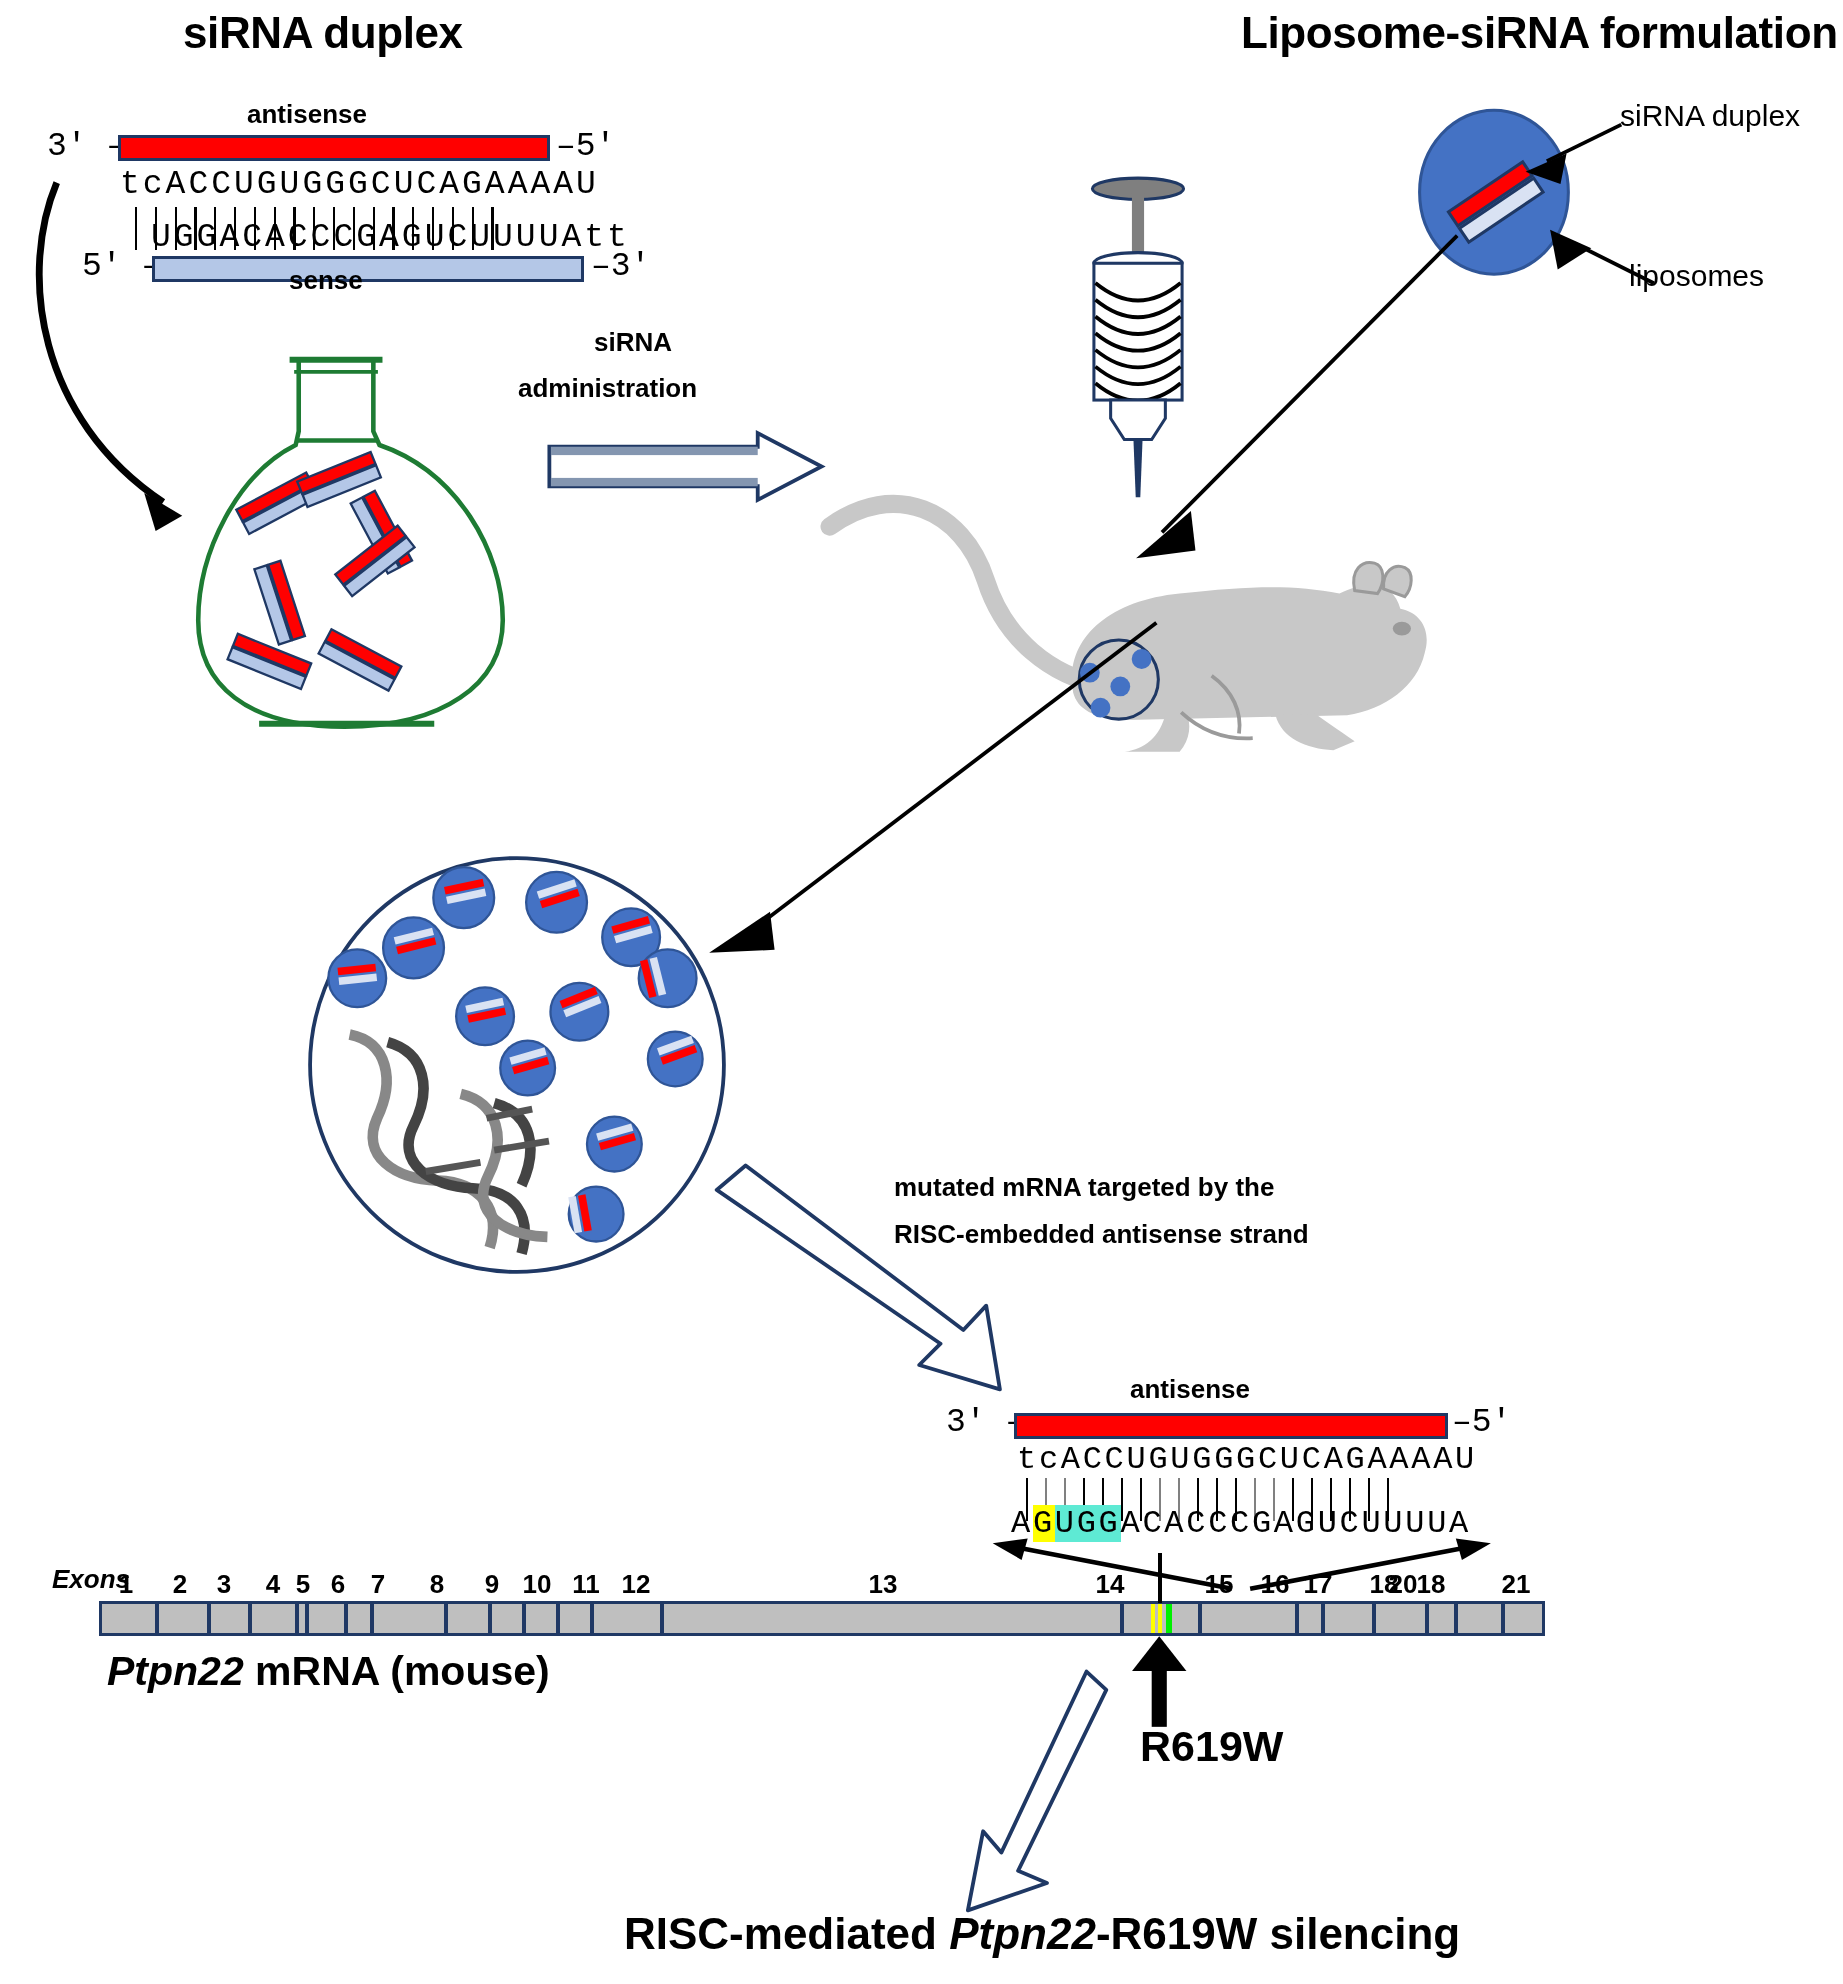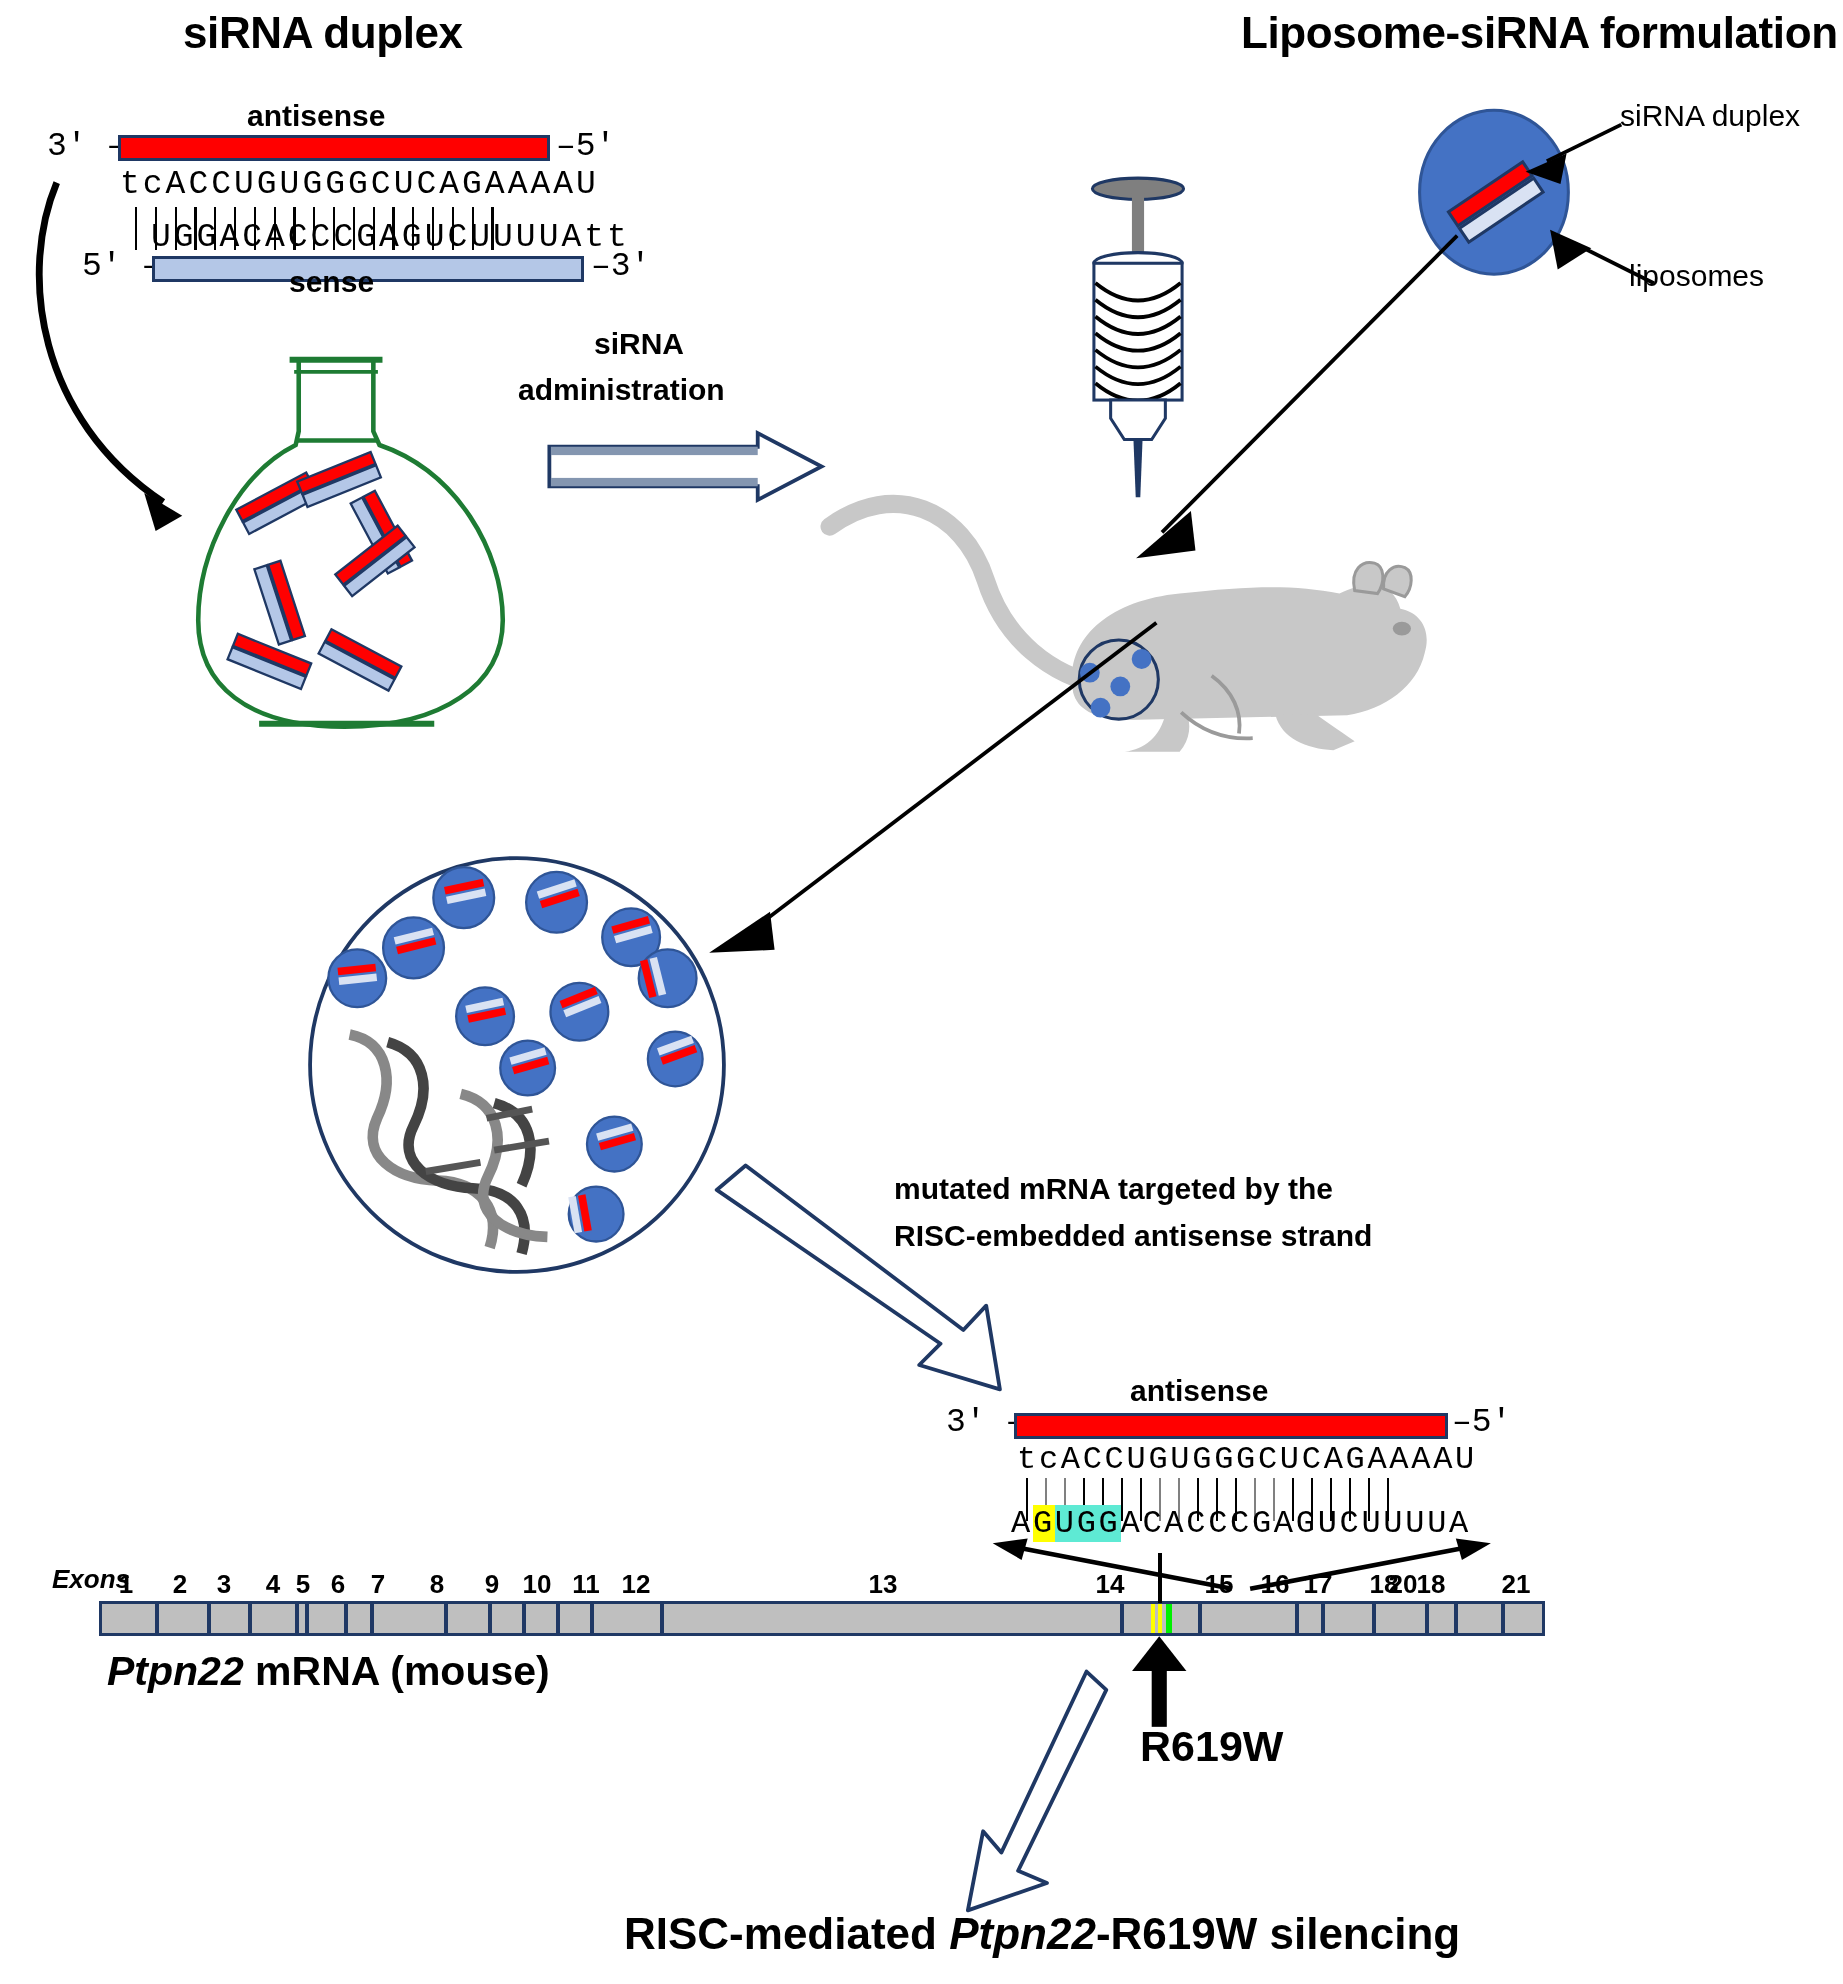--- a/index.html
+++ b/index.html
@@ -1,20 +1,20 @@
 <!DOCTYPE html>
 <html style="font-size:12px"><head>
 <meta charset="utf-8">
 <style>
   html,body{margin:0;padding:0;background:#ffffff;}
   body{width:1843px;height:1985px;position:relative;overflow:hidden;
        font-family:"Liberation Sans",sans-serif;color:#000;}
   .abs{position:absolute;}
   .hdr{font-weight:bold;font-size:44px;letter-spacing:-0.4px;white-space:nowrap;}
-  .lbl{font-weight:bold;font-size:30px;white-space:nowrap;}
+  .lbl{font-weight:bold;font-size:26px;white-space:nowrap;}
   .small-lbl{font-size:30px;white-space:nowrap;}
   .seq{font-family:"Liberation Mono",monospace;font-size:33px;letter-spacing:3px;white-space:pre;}
   .seqsm{font-family:"Liberation Mono",monospace;font-size:32px;letter-spacing:2.7px;white-space:pre;}
   .prime{font-family:"Liberation Mono",monospace;font-size:33px;white-space:pre;}
   .bar-red{background:#FF0000;border:3px solid #1F3864;height:20px;box-sizing:content-box;}
   .bar-blue{background:#B4C7E7;border:3px solid #1F3864;height:20px;box-sizing:content-box;}
   .bonds{display:flex;}
   .bonds i{display:block;width:2.3px;background:#000;height:43px;}
   .exonbar{background:#BFBFBF;border:3.8px solid #1F3864;box-sizing:border-box;position:relative;}
   .exonsep{position:absolute;top:0;bottom:0;width:3.8px;background:#1F3864;}

